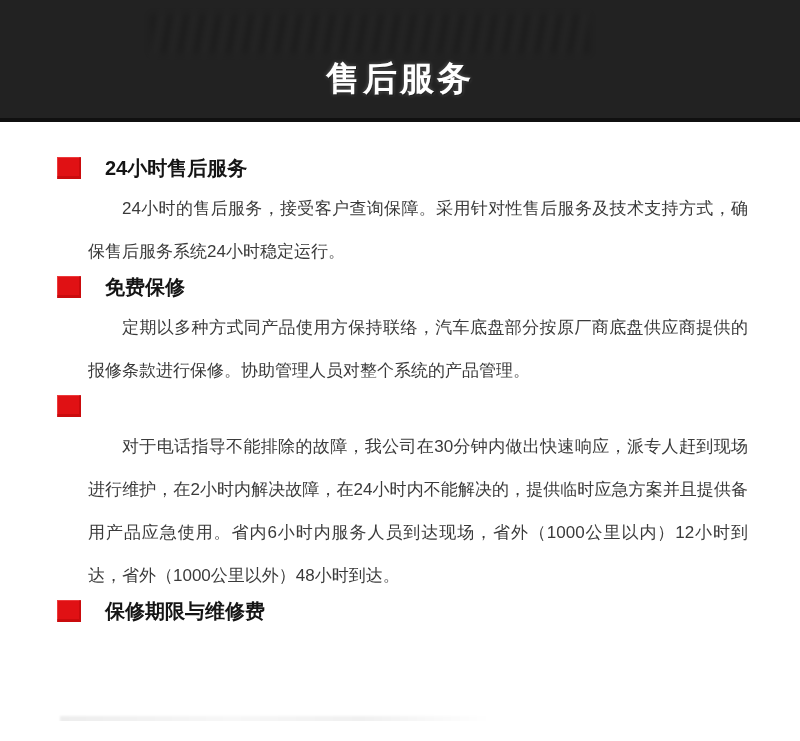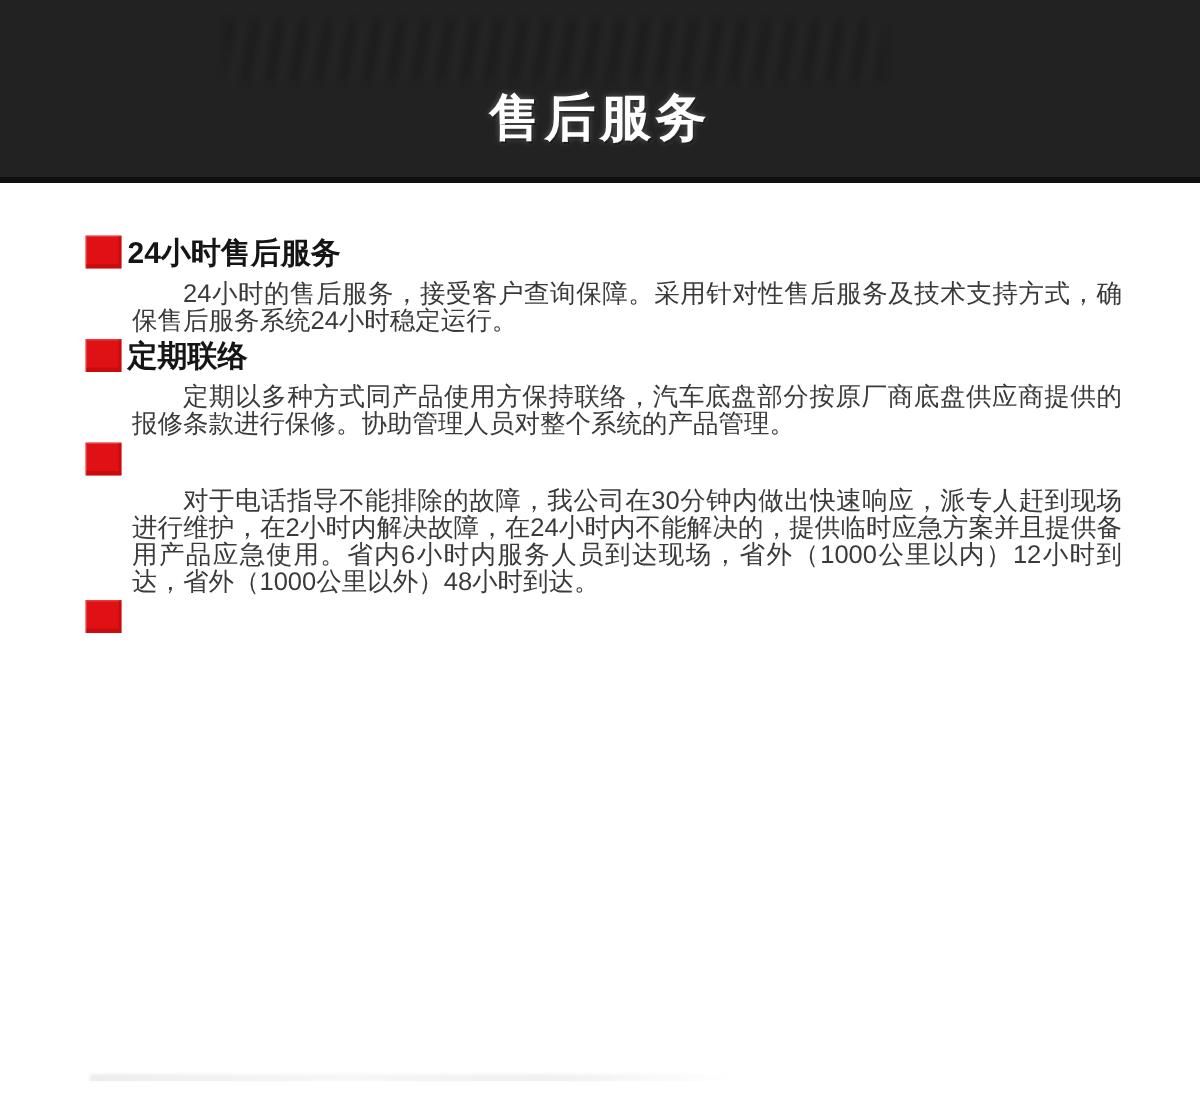--- a/index.html
+++ b/index.html
@@ -41,21 +41,21 @@
     letter-spacing: 3px;
     text-shadow: 0 0 4px rgba(255,255,255,0.30), 1px 1px 0 rgba(0,0,0,0.6);
   }
 
   
   .content { padding: 32px 52px 0 57px; }
 
   .head-row {
     display: flex;
     align-items: center;
-    gap: 4px;
+    gap: 24px;
     height: 24px;
     margin-top: 2px;
   }
   .bullet {
     flex: none;
     width: 24px;
     height: 22px;
     background: #e01114;
     box-shadow: inset -2px -3px 0 rgba(160,0,0,0.35), inset 1px 1px 0 rgba(255,120,120,0.4);
   }
@@ -63,21 +63,21 @@
     margin: 0;
     font-size: 20px;
     font-weight: bold;
     color: #151515;
     white-space: nowrap;
   }
   .para {
     width: 660px;
     margin: 7px 0 0 31px;
     font-size: 17px;
-    line-height: 18px;
+    line-height: 43px;
     color: #3a3a3a;
     text-align: justify;
     text-indent: 2em;
   }
   .para + .para { margin-top: 0; }
 
   .bottom-smudge {
     position: absolute;
     left: 60px; top: 716px;
     width: 430px; height: 8px;
@@ -102,33 +102,34 @@
     <div class="head-row">
       <span class="bullet"></span>
       <h2 class="section-title">24小时售后服务</h2>
     </div>
   <p class="para">24小时的售后服务，接受客户查询保障。采用针对性售后服务及技术支持方式，确保售后服务系统24小时稳定运行。</p>
       </section>
 
   <section class="section">
     <div class="head-row">
       <span class="bullet"></span>
-      <h2 class="section-title">定期联络</h2>
+      <h2 class="section-title">免费保修</h2>
     </div>
   <p class="para">定期以多种方式同产品使用方保持联络，汽车底盘部分按原厂商底盘供应商提供的报修条款进行保修。协助管理人员对整个系统的产品管理。</p>
       </section>
 
   <section class="section">
     <div class="head-row">
       <span class="bullet"></span>
     </div>
         <p class="para">对于电话指导不能排除的故障，我公司在30分钟内做出快速响应，派专人赶到现场进行维护，在2小时内解决故障，在24小时内不能解决的，提供临时应急方案并且提供备用产品应急使用。省内6小时内服务人员到达现场，省外（1000公里以内）12小时到达，省外（1000公里以外）48小时到达。</p>
       </section>
 
   <section class="section">
     <div class="head-row">
       <span class="bullet"></span>
+      <h2 class="section-title">保修期限与维修费</h2>
     </div>
       </section>
 </main>
 
   <div class="bottom-smudge"></div>
 </div>
 
 </body></html>

